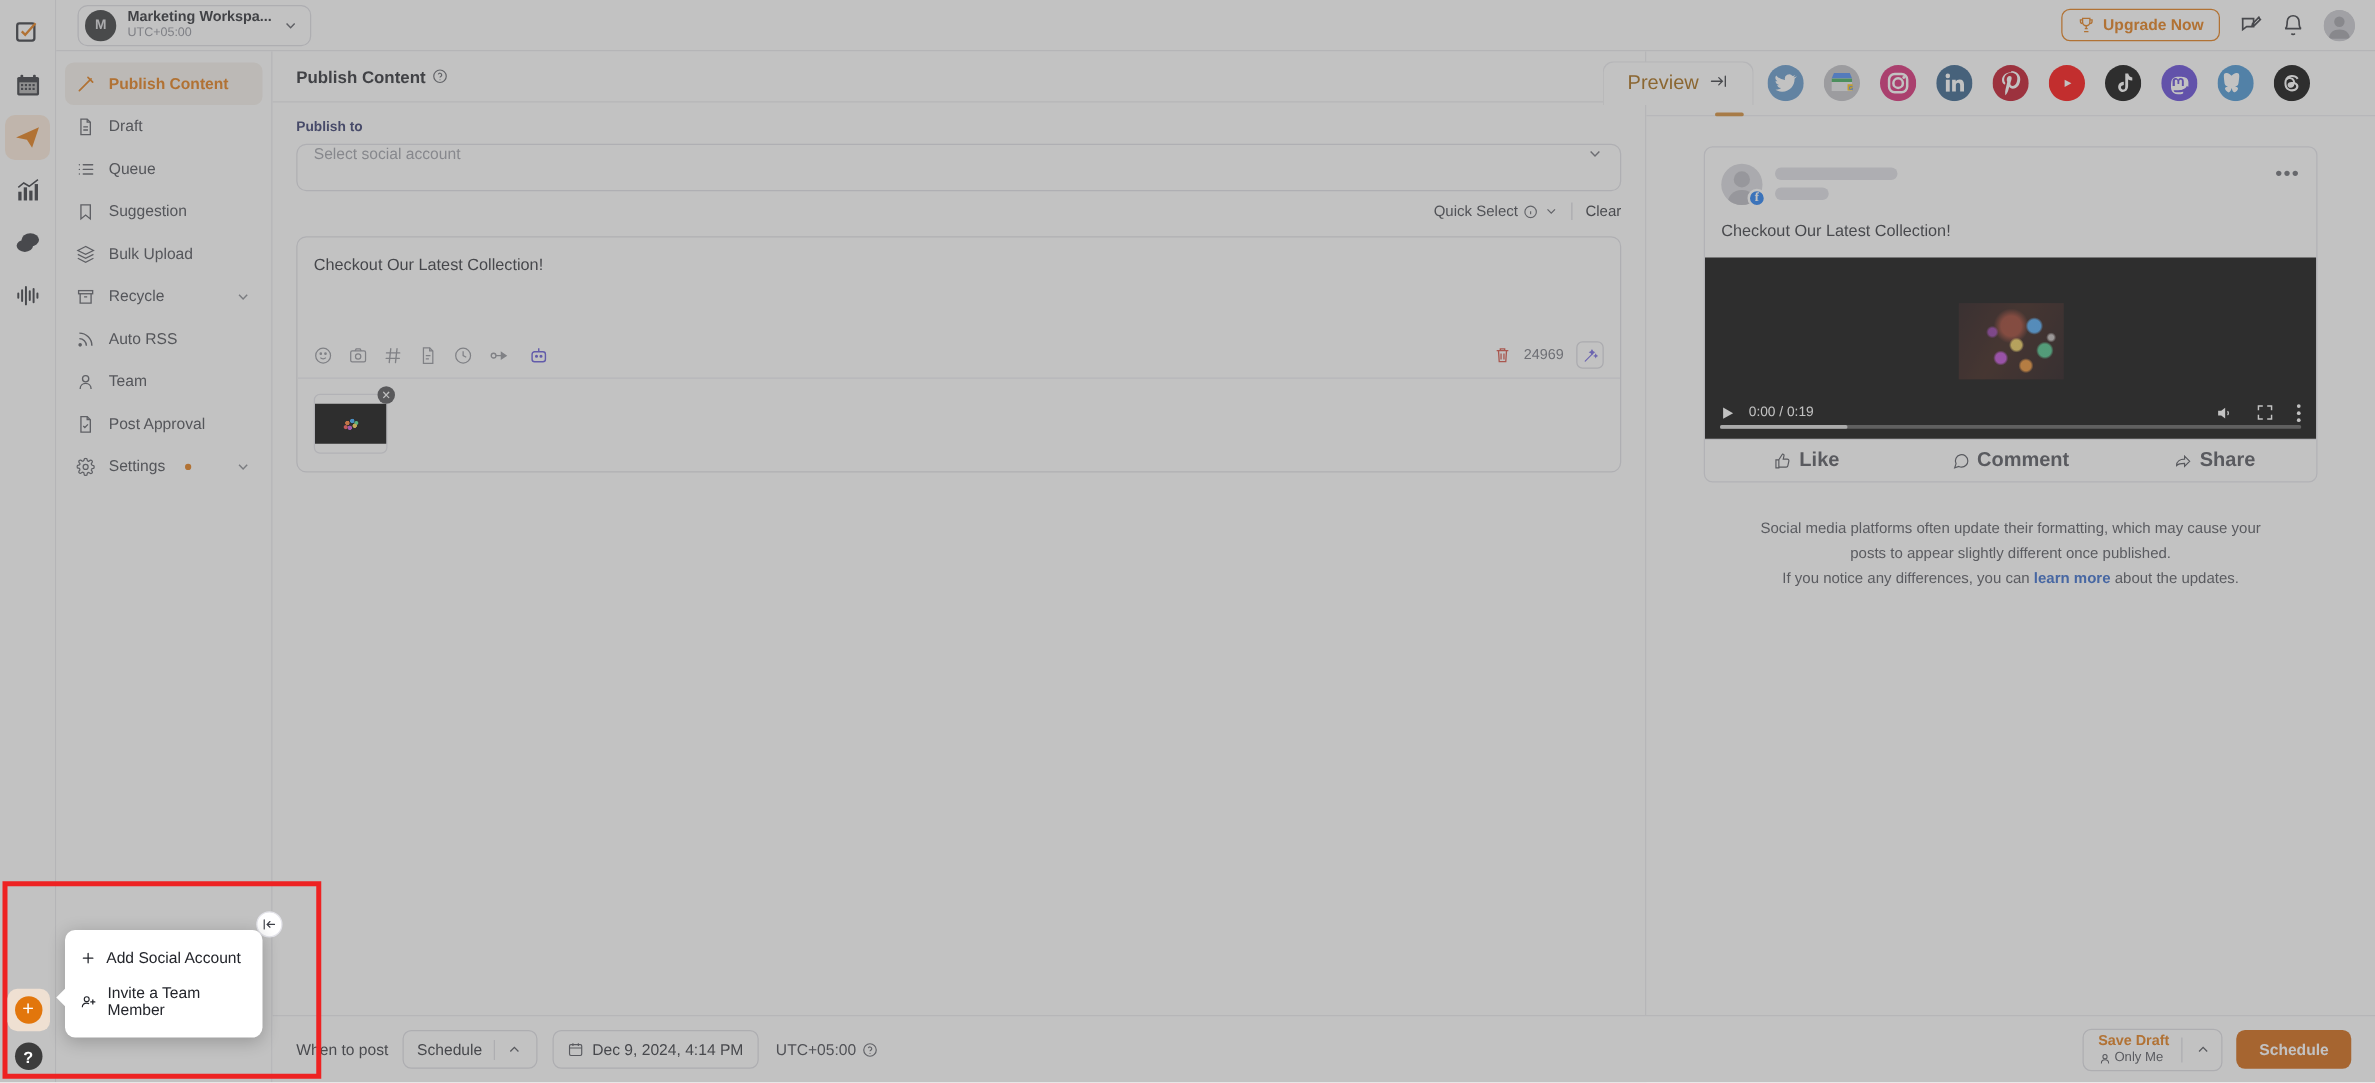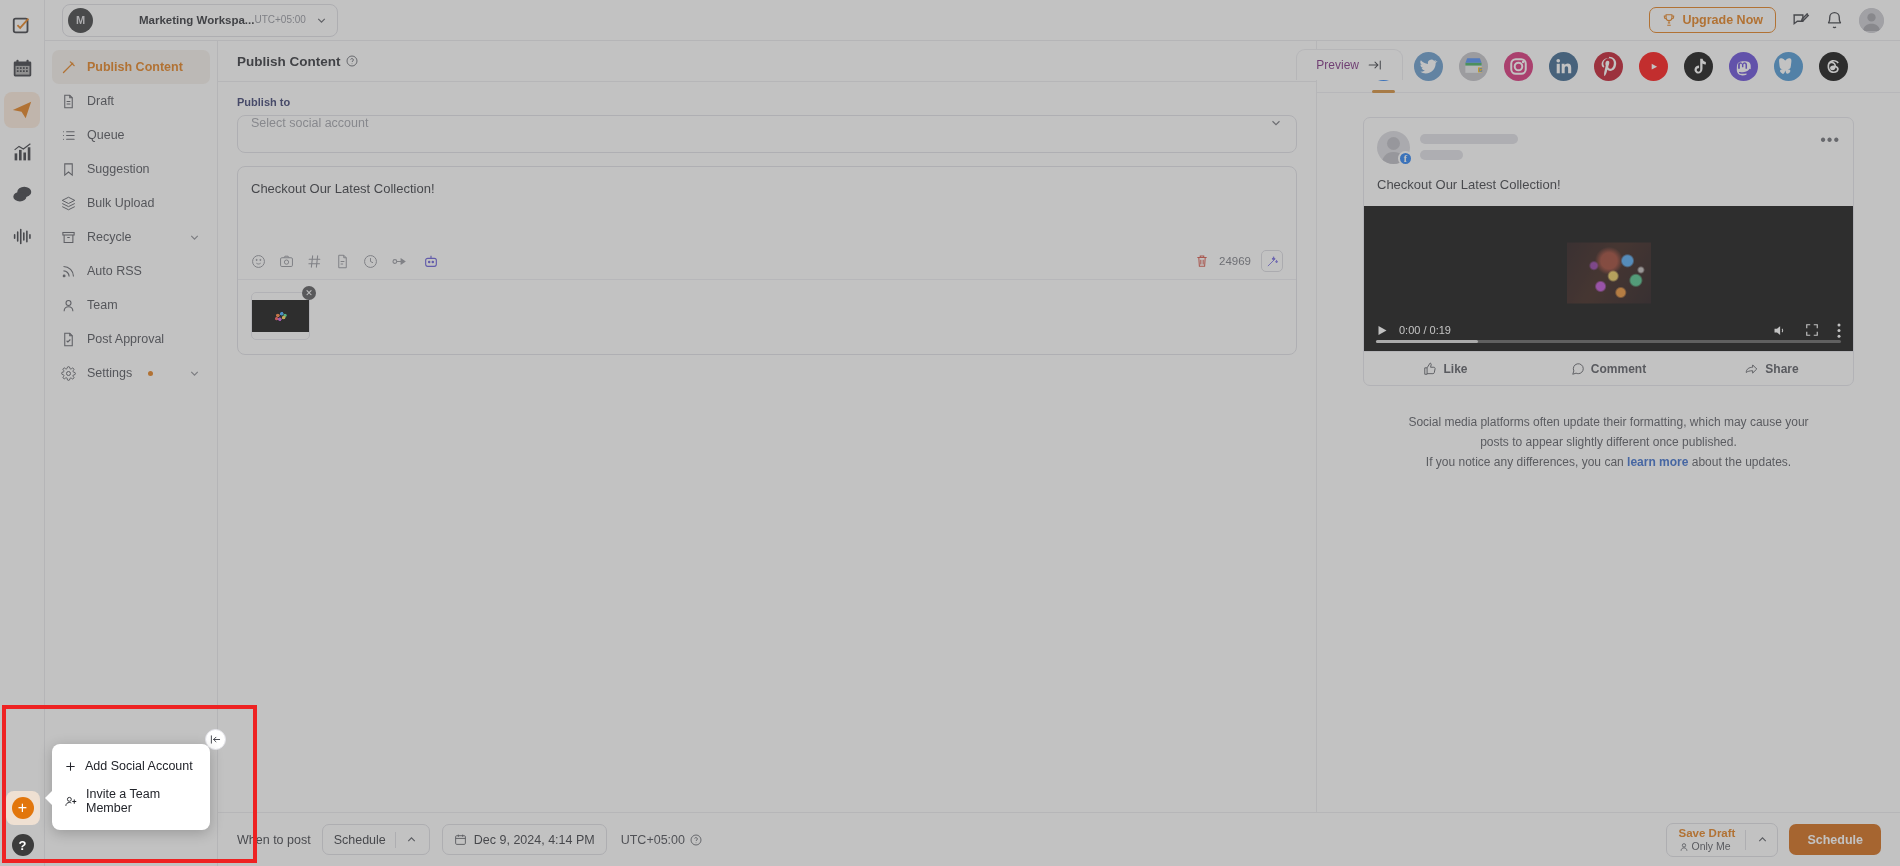--- a/index.html
+++ b/index.html
@@ -66,21 +66,21 @@
     display: flex; align-items: center; gap: 9px;
     border: 1px solid #dcdce2; border-radius: 8px;
     padding: 3px 9px 3px 5px; min-width: 180px; cursor: pointer;
   }
   .ws-avatar {
     width: 25px; height: 25px; border-radius: 50%;
     background: #2f3133; color: #d9d9dd;
     display: flex; align-items: center; justify-content: center;
     font-size: 11px; font-weight: 600;
   }
-  .ws-texts { display: flex; line-height: 1.12; flex: 1; margin-left: 37px; }
+  .ws-texts { display: flex; flex-direction: column; line-height: 1.12; flex: 1; }
   .ws-name { font-size: 11.5px; color: #22242a; font-weight: 600; white-space: nowrap; }
   .ws-tz { font-size: 10px; color: #8b8d96; }
   .topbar-right {
     margin-left: auto; display: flex; align-items: center; gap: 15px;
     padding-right: 16px;
   }
   .upgrade-btn {
     display: flex; align-items: center; gap: 6px;
     border: 1px solid #e2760c; color: #e2760c;
     border-radius: 7px; padding: 5px 12px;
@@ -117,21 +117,21 @@
   .main-head {
     height: 41px; display: flex; align-items: center;
     padding: 0 19px; border-bottom: 1px solid #eaeaee;
     position: relative;
   }
   .main-title { font-size: 13.5px; font-weight: 600; color: #22242a; display: flex; align-items: center; gap: 5px; }
   .preview-tab {
     position: absolute; right: -87px; top: 8px;
     background: #ffffff; border: 1px solid #eaeaee; border-bottom: none;
     border-radius: 9px 9px 0 0;
-    padding: 8px 19px; font-size: 12px; color: #701a75;
+    padding: 8px 19px; font-size: 16px; color: #a16207;
     display: flex; align-items: flex-start; gap: 8px; cursor: pointer;
     z-index: 8;
   }
   .editor-body { padding: 14px 19px 0 19px; }
   .section-label { font-size: 11px; font-weight: 700; color: #2b3166; margin-bottom: 7px; }
   .select-box {
     border: 1px solid #dfdfe5; border-radius: 8px;
     height: 38px; display: flex; 
     padding: 0 13px; font-size: 12.5px; color: #9a9ca4; cursor: pointer;
   }
@@ -266,21 +266,21 @@
     position: absolute; left: 12px; right: 12px; bottom: 8px;
     height: 3px; background: rgba(255,255,255,.34); border-radius: 2px;
   }
   .vc-bar i { display: block; height: 3px; width: 22%; background: #d7d7d7; border-radius: 2px; }
   .fb-actions {
     display: flex; align-items: center; border-top: 1px solid #e9e9ee;
     height: 34px;
   }
   .fb-act {
     flex: 1; display: flex; align-items: center; justify-content: center; gap: 6px;
-    font-size: 12px; font-weight: 600; color: #4b4d55; cursor: pointer;
+    font-size: 16px; font-weight: 600; color: #4b4d55; cursor: pointer;
   }
   .disclaimer {
     margin: 27px 46px 0 46px; text-align: center;
     font-size: 12px; color: #4d4f57; line-height: 1.65;
   }
   .disclaimer a { color: #2b62c9; font-weight: 700; text-decoration: none; }
 
   
   .bottombar {
     position: absolute; left: 218px; right: 0; bottom: 0; height: 54px;
@@ -598,20 +598,38 @@
 
       <div class="select-box">
         <span>Select social account</span>
         <span class="chev">
           <svg width="14" height="14" viewBox="0 0 24 24" fill="none" stroke="#6b6d75" stroke-width="2">
               <path d="M6 9l6 6 6-6"></path>
             </svg>
         </span>
       </div>
 
+      <div class="quick-row">
+        <span class="quick-sel">
+          <span>Quick Select</span>
+          <span>
+            <svg width="11" height="11" viewBox="0 0 24 24" fill="none" stroke="#5b5d65" stroke-width="2">
+                <circle cx="12" cy="12" r="10"></circle>
+                <path d="M12 16v-5M12 8h.01"></path>
+              </svg>
+          </span>
+          <span>
+            <svg width="12" height="12" viewBox="0 0 24 24" fill="none" stroke="#5b5d65" stroke-width="2">
+                <path d="M6 9l6 6 6-6"></path>
+              </svg>
+          </span>
+        </span>
+        <span class="vdiv"></span>
+        <span class="clear-link">Clear</span>
+      </div>
 
       <div class="compose">
         <div class="compose-text">Checkout Our Latest Collection!</div>
 
         <div class="compose-toolbar">
           <span class="tool-ic">
             <svg width="15" height="15" viewBox="0 0 24 24" fill="none" stroke="#8d8f97" stroke-width="1.6">
                 <circle cx="12" cy="12" r="9.5"></circle>
                 <path d="M8.5 14.5s1.3 1.5 3.5 1.5 3.5-1.5 3.5-1.5"></path>
                 <circle cx="9" cy="9.5" r=".9" fill="#8d8f97"></circle>

